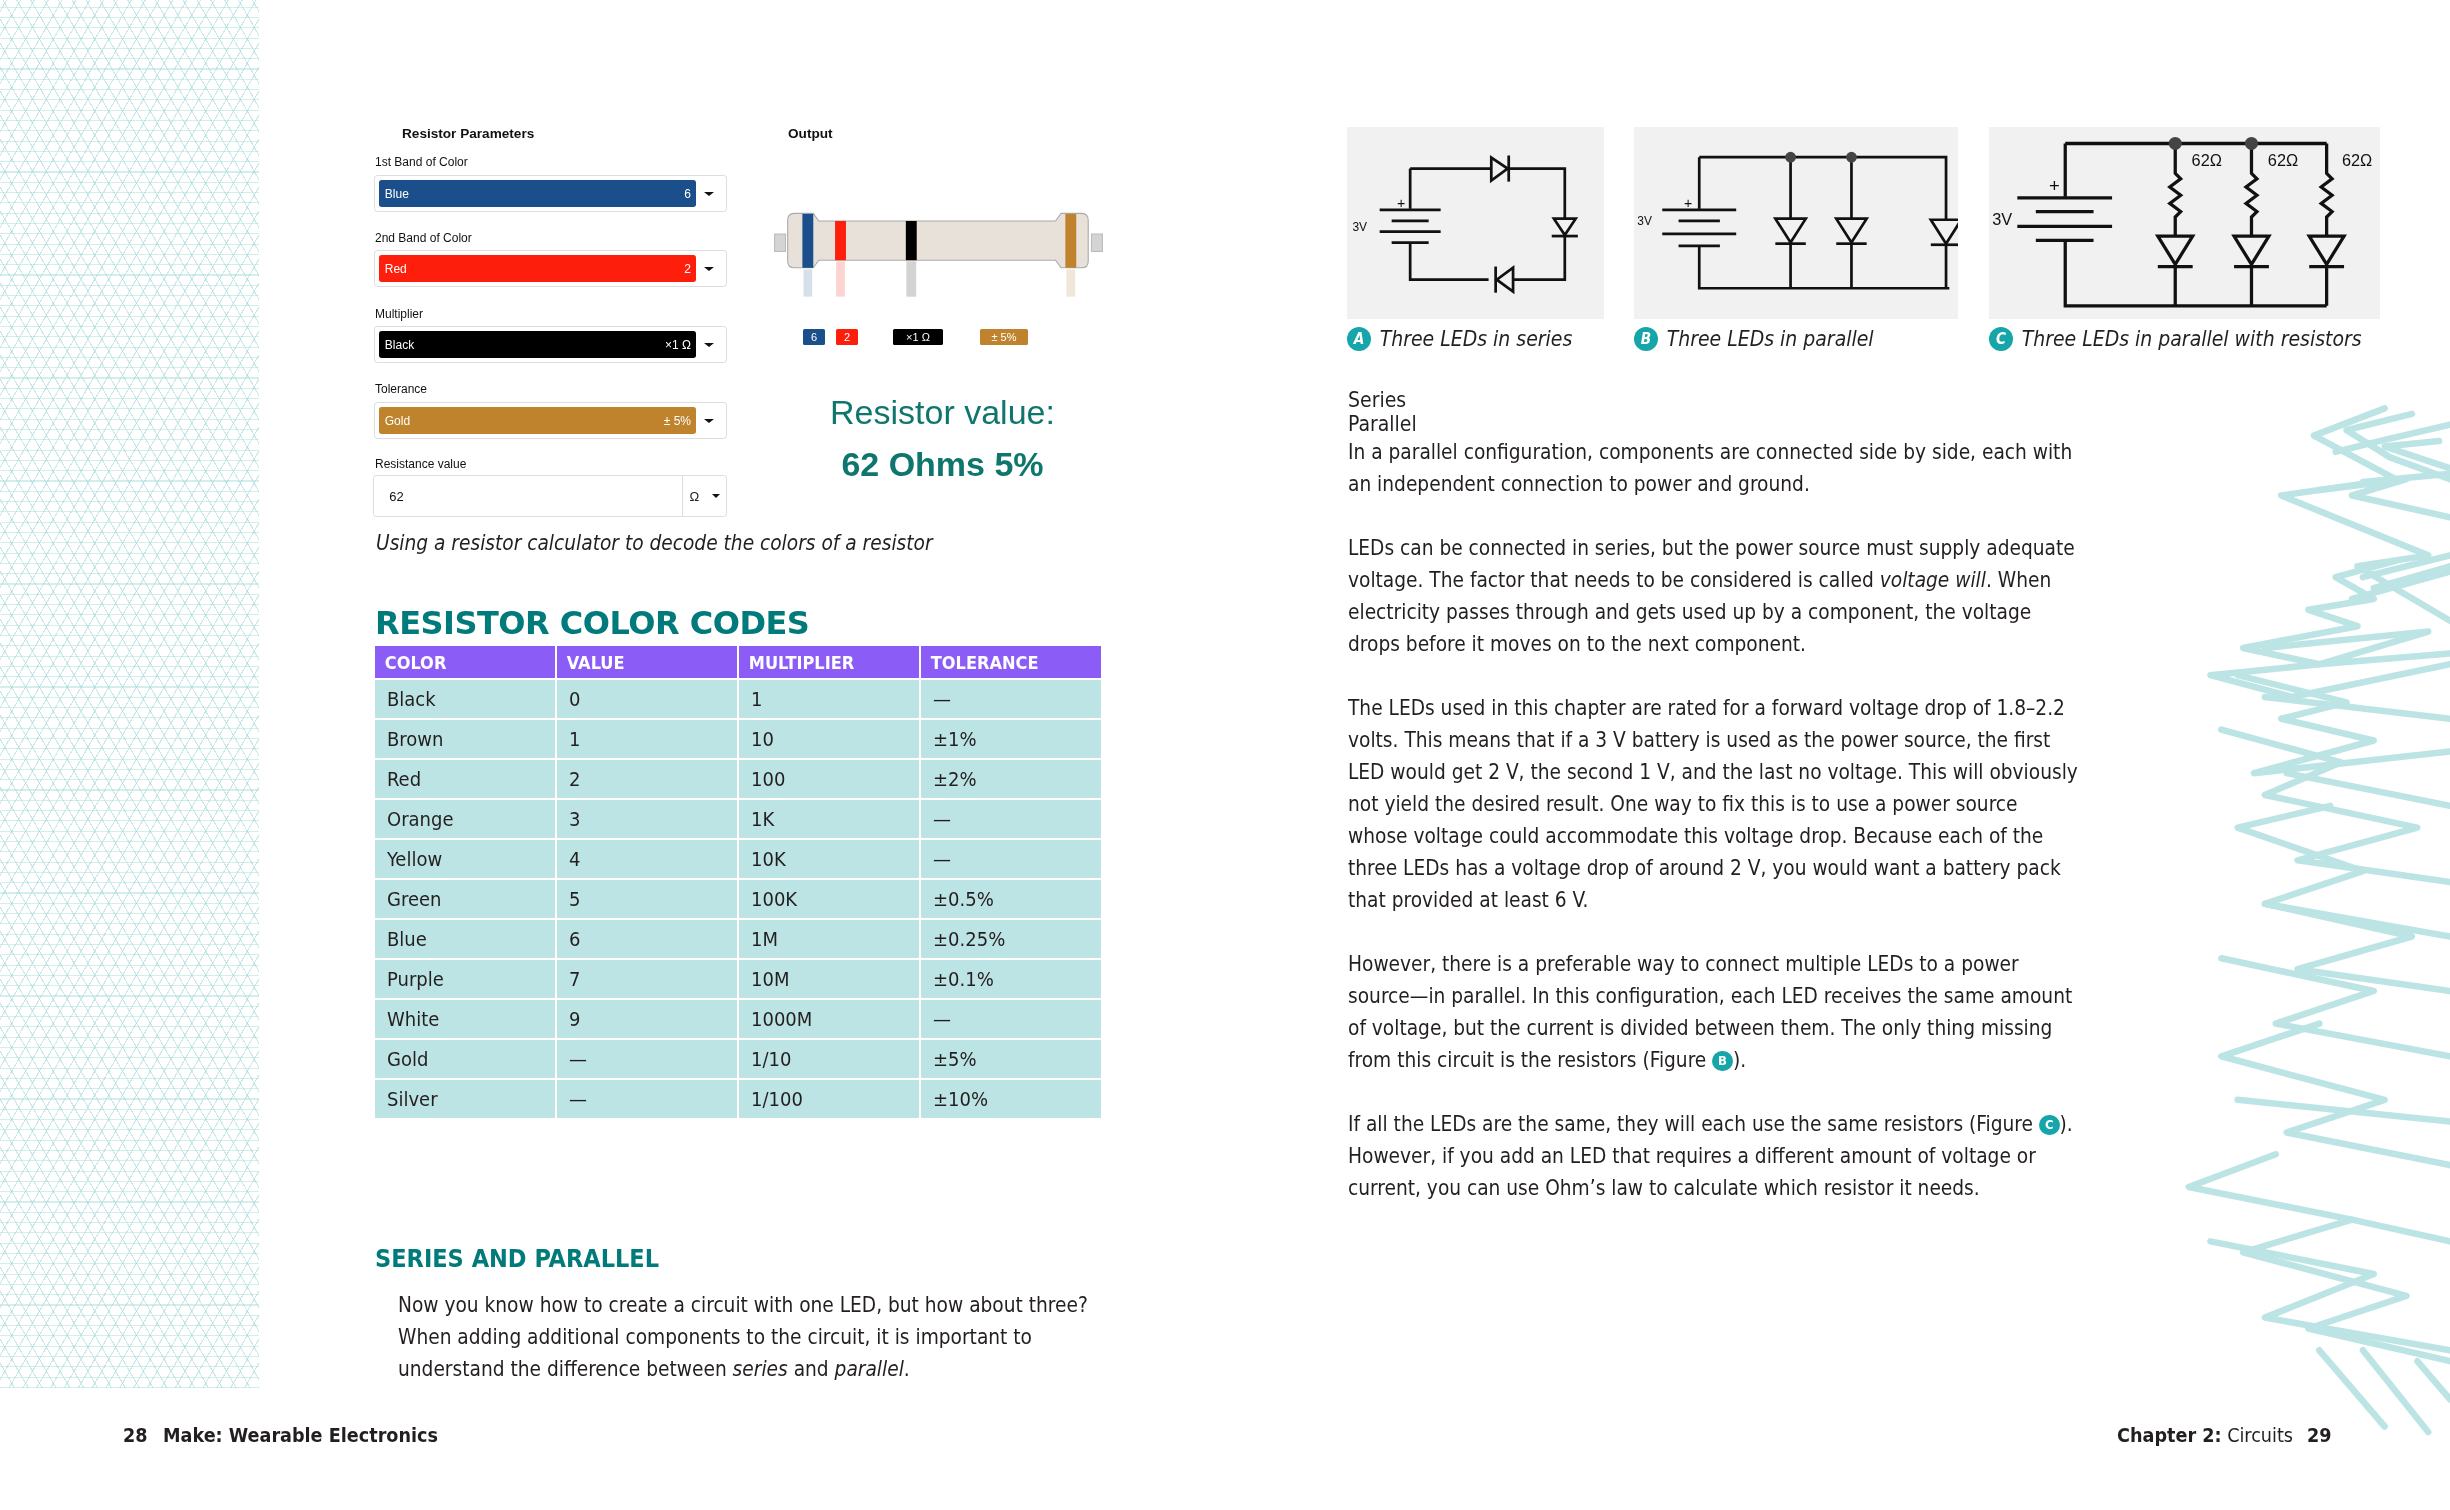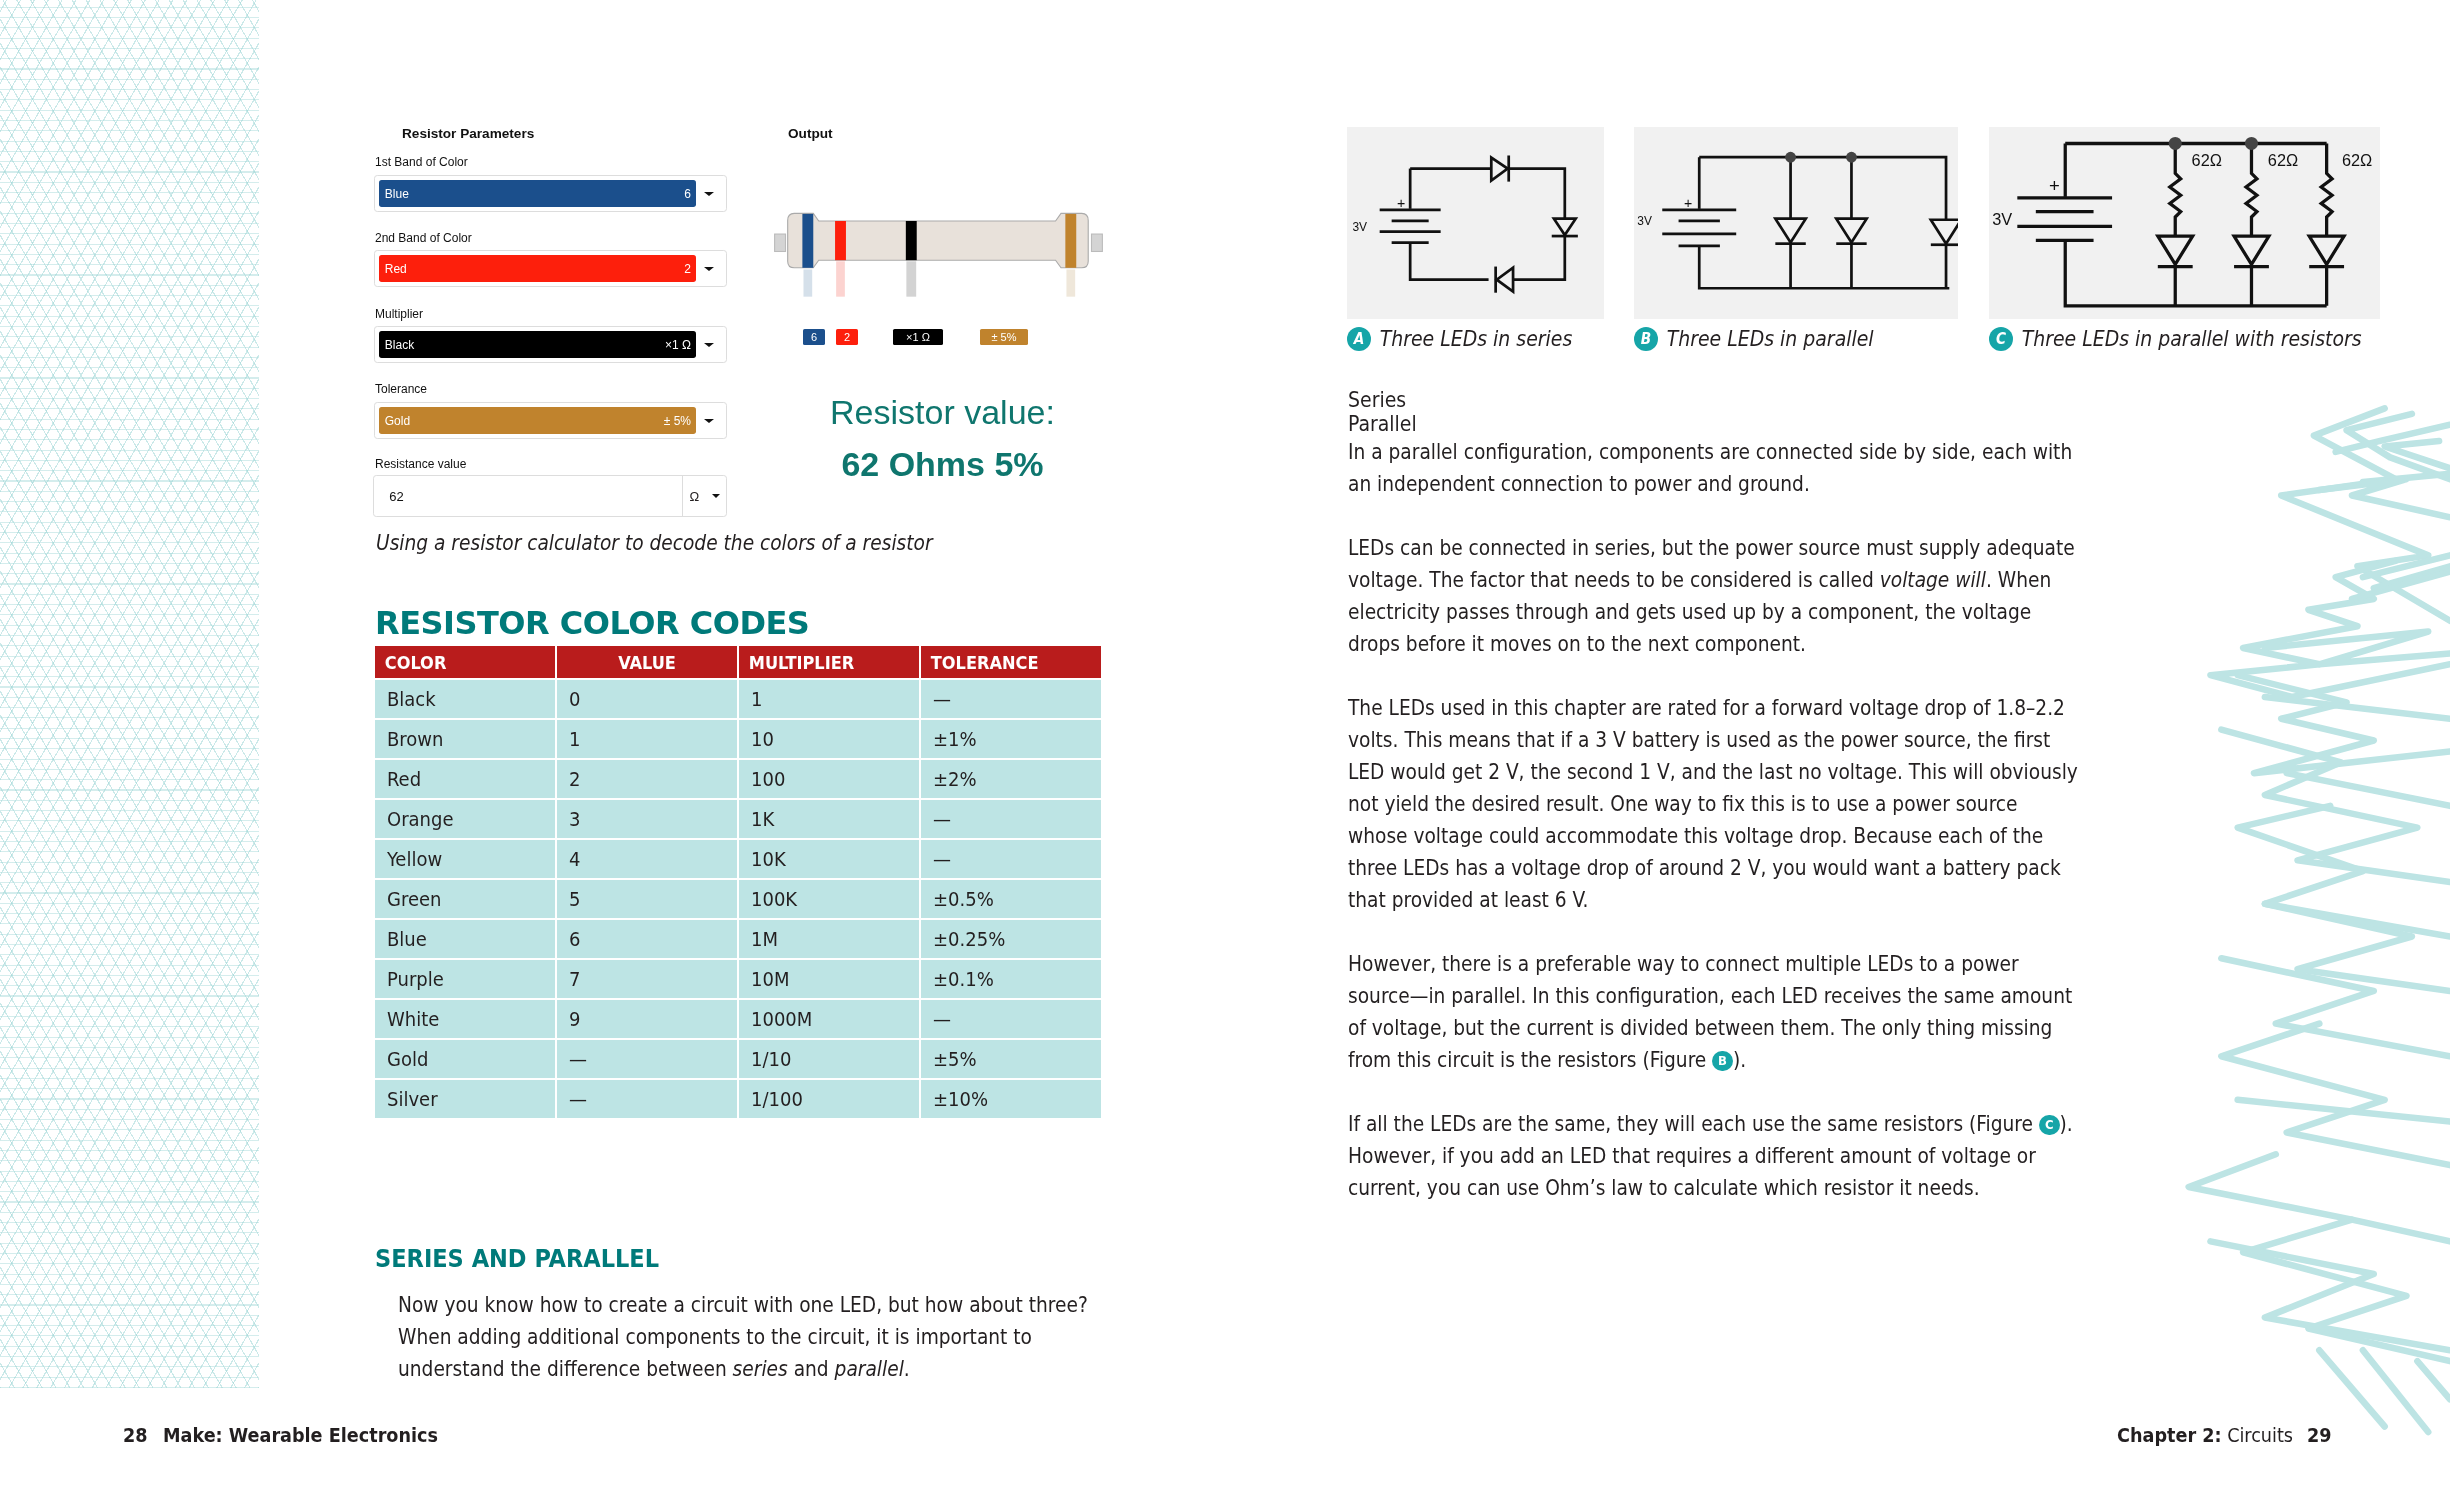--- a/index.html
+++ b/index.html
@@ -21,21 +21,21 @@
   .res-input{width:354px;height:42px;border:1.1px solid #ddd;border-radius:3.3px;background:#fff;box-sizing:border-box;}
   .res-input .val{position:absolute;left:15.2px;top:13px;font-family:"Liberation Sans",sans-serif;font-size:13px;color:#111;}
   .res-input .unit{position:absolute;left:308px;top:0;width:45px;height:40px;border-left:1.1px solid #ddd;}
   .res-input .unit span{position:absolute;left:6.5px;top:13px;font-family:"Liberation Sans",sans-serif;font-size:13px;}
   .res-input .unit .caret{right:7.6px;top:18px;border-left-width:4.4px;border-right-width:4.4px;border-top-width:4.4px;}
   .out-value{font-family:"Liberation Sans",sans-serif;font-size:34px;color:#0f766e;text-align:center;width:327px;}
   .tag{position:absolute;height:16.3px;border-radius:1.6px;color:#fff;font-family:"Liberation Sans",sans-serif;font-size:11px;display:flex;align-items:center;justify-content:center;}
   .caption-it{font-style:italic;font-size:20.7px;color:#231f20;}
   h2.rcc{margin:0;font-family:"DejaVu Sans",sans-serif;font-weight:bold;font-size:32px;color:#007a7a;letter-spacing:-0.5px;}
   table.codes{border-collapse:separate;border-spacing:2.2px;font-size:20px;}
-  table.codes th{background:#b91c1c;color:#fff;text-align:left;font-weight:bold;font-size:18px;height:32px;padding:0 9.8px;}
+  table.codes th{background:#8b5cf6;color:#fff;text-align:left;font-weight:bold;font-size:18px;height:32px;padding:0 9.8px;}
   table.codes td{background:#bde4e4;height:38px;padding:0 12px;color:#231f20;}
   .h3{font-weight:bold;font-size:25px;color:#007a7a;}
   .body{font-size:20.7px;line-height:32px;color:#231f20;}
   .sub-h{font-size:21px;color:#231f20;}
   .badge{display:inline-block;width:24px;height:24px;border-radius:50%;background:#16a5a8;color:#fff;font-size:15.2px;font-weight:bold;text-align:center;line-height:24px;vertical-align:middle;}
   .badge.small{width:20.7px;height:20.7px;line-height:20.7px;font-size:13px;}
   .fig{background:#f1f1f1;}
   .fig-cap{font-style:italic;font-size:21px;display:flex;align-items:center;gap:8.7px;white-space:nowrap;}
   .footer{font-size:19.6px;font-weight:bold;}
 </style>
@@ -143,21 +143,21 @@
 <div class="abs out-value" style="left:779px;top:393px;">Resistor value:</div>
 <div class="abs out-value" style="left:779px;top:445px;font-weight:bold;text-align:center;">62 Ohms 5%</div>
 
 <div class="abs caption-it" style="left:376px;top:531px;">Using a resistor calculator to decode the colors of a resistor</div>
 
 <h2 class="abs rcc" style="left:375px;top:604px;">RESISTOR COLOR CODES</h2>
 <table class="abs codes" style="left:373px;top:644px;width:730px;">
   <thead>
     <tr>
       <th style="width:25%;">COLOR</th>
-      <th style="width:25%;text-align:center;">VALUE</th>
+      <th style="width:25%;">VALUE</th>
       <th style="width:25%;">MULTIPLIER</th>
       <th style="width:25%;">TOLERANCE</th>
     </tr>
   </thead>
   <tbody>
     <tr>
         <td>Black</td>
         <td>0</td>
         <td>1</td>
         <td>—</td>

